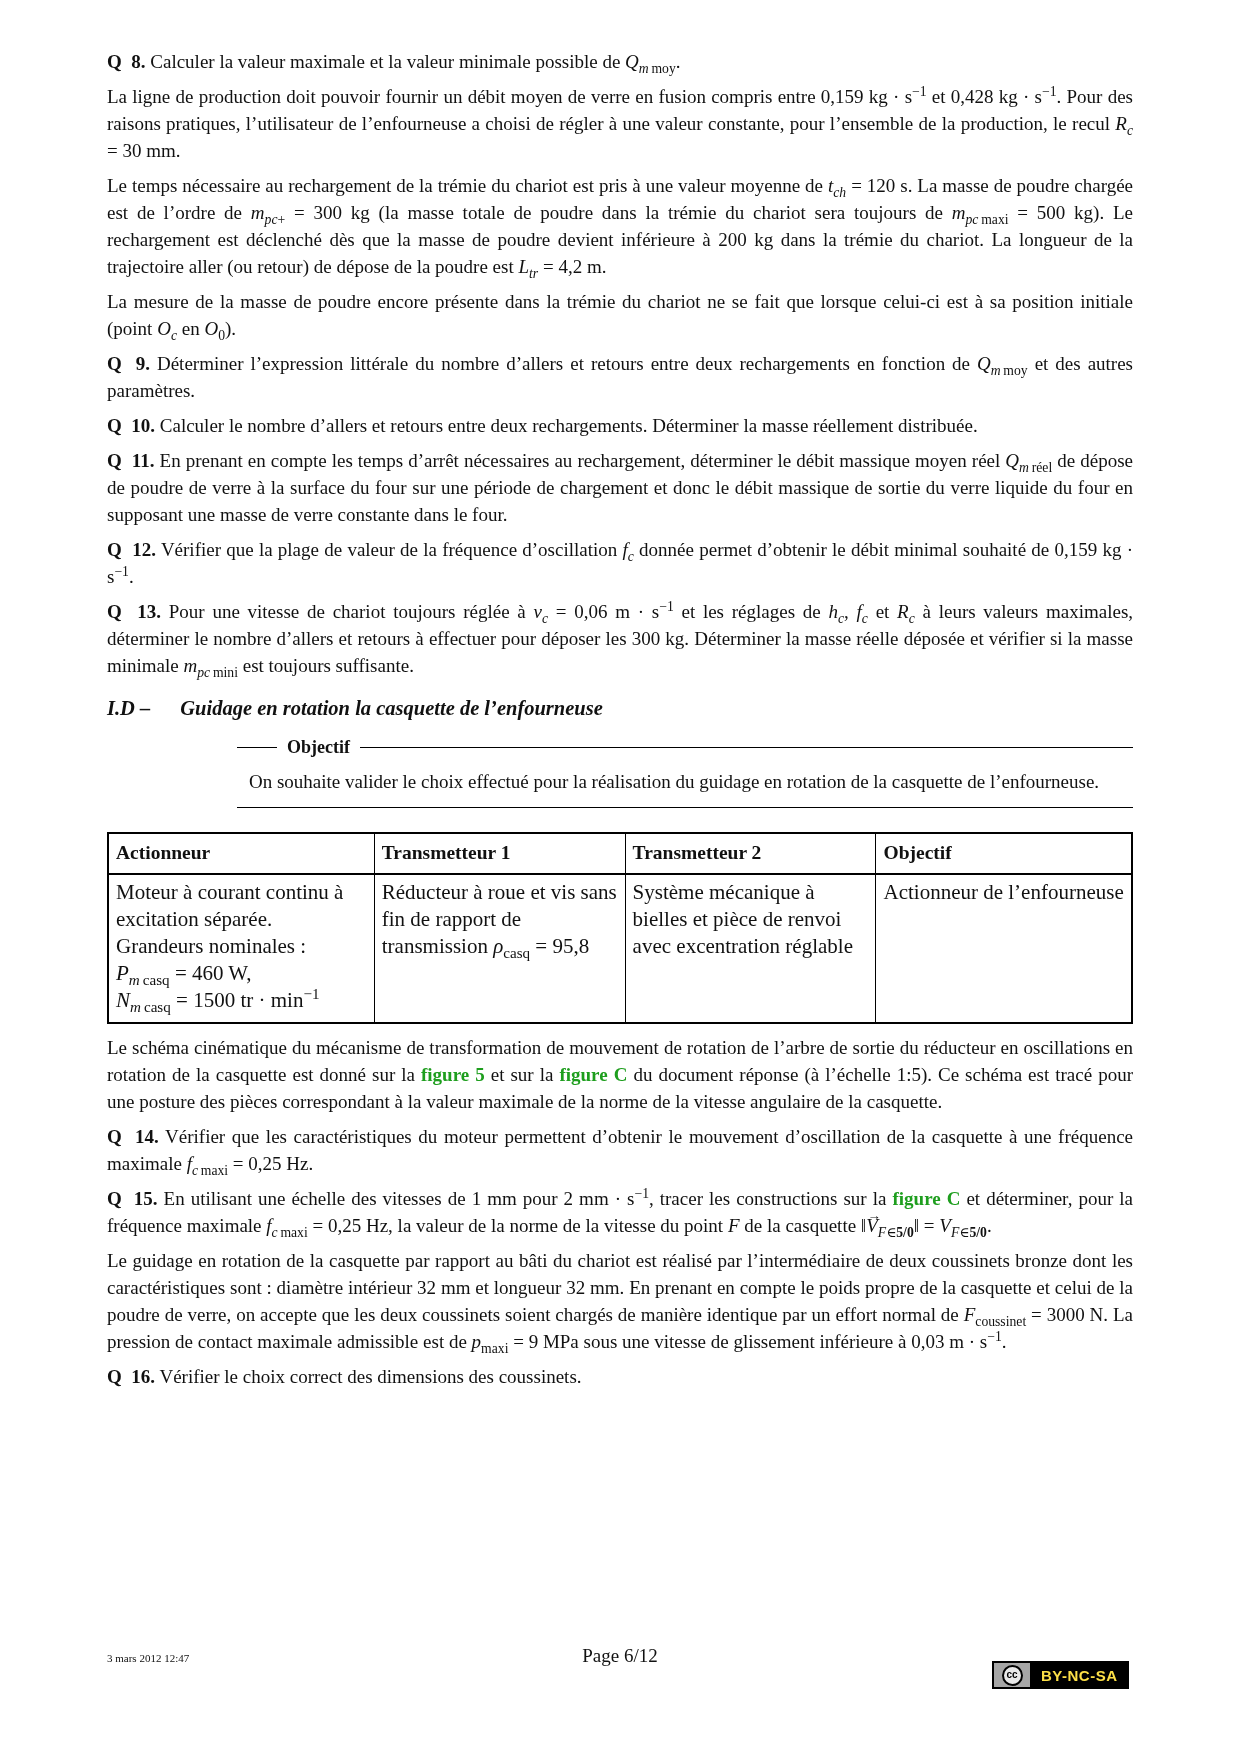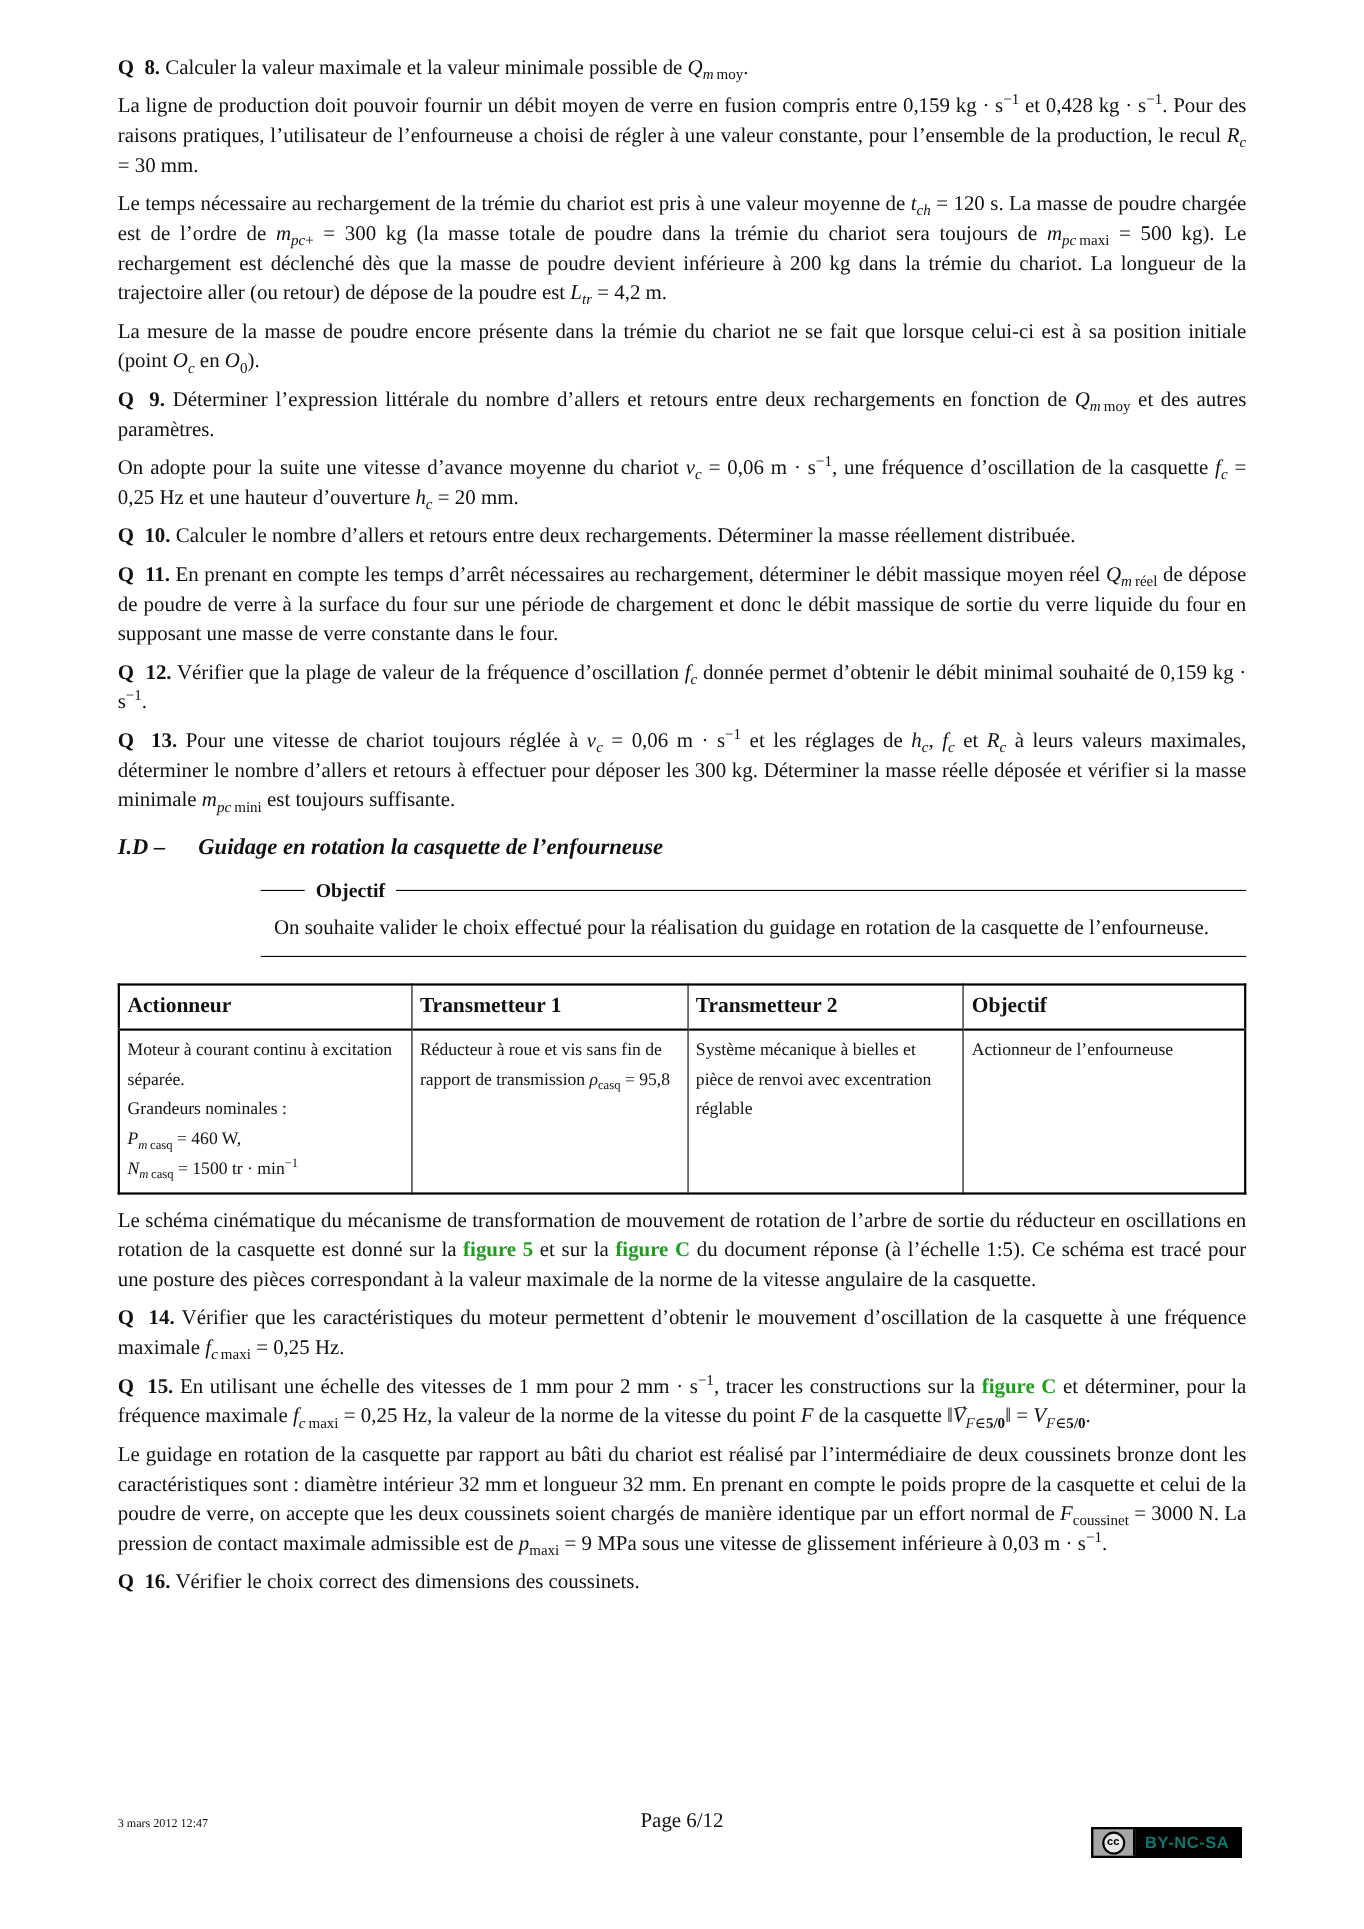--- a/index.html
+++ b/index.html
@@ -18,41 +18,40 @@
   .section-heading .sec-title{margin-left:30px;}
   .objectif{margin:4px 0 24px 130px;}
   .obj-head{display:flex;align-items:center;}
   .obj-rule{height:0;border-top:1.6px solid #000;}
   .obj-rule.short{width:40px;flex:0 0 auto;}
   .obj-rule.long{flex:1 1 auto;}
   .obj-title{font-weight:bold;font-size:18px;padding:0 10px;}
   .obj-body{padding:7px 2px 12px 12px;border-bottom:1.6px solid #000;text-align:justify;}
   .chain-table{width:100%;border-collapse:collapse;border:2px solid #000;margin:2px 0 10px 0;}
   .chain-table th{border:1px solid #000;border-bottom:2.5px solid #000;text-align:left;font-weight:bold;padding:5px 7px 7px 7px;font-size:19.5px;}
-  .chain-table td{border:1px solid #000;vertical-align:top;padding:4px 7px 8px 7px;font-size:16px;line-height:27px;text-align:left;}
+  .chain-table td{border:1px solid #000;vertical-align:top;padding:4px 7px 8px 7px;font-size:21px;line-height:27px;text-align:left;}
   .col-1{width:26%;}.col-2{width:24.5%;}.col-3{width:24.5%;}.col-4{width:25%;}
   .footer-left{position:absolute;left:107px;top:1652px;font-size:11px;}
   .footer-center{position:absolute;left:0;top:1645px;width:100%;text-align:center;font-size:19px;}
   .cc-badge{position:absolute;left:992px;top:1661px;height:28px;display:flex;align-items:stretch;border:2px solid #000;background:#000;box-sizing:border-box;}
   .cc-left{background:#a6a6a6;display:flex;align-items:center;justify-content:center;width:36px;border-right:2px solid #000;}
   .cc-circle{width:17px;height:17px;border-radius:50%;border:2.5px solid #000;display:flex;align-items:center;justify-content:center;font-family:"Liberation Sans","DejaVu Sans",sans-serif;font-weight:bold;font-size:10px;color:#000;background:#e8e8e8;line-height:1;}
-  .cc-label{color:#0f766e;display:flex;align-items:center;padding:0 9px;font-family:"Liberation Sans","DejaVu Sans",sans-serif;font-weight:bold;font-size:15px;letter-spacing:0.5px;}
+  .cc-label{color:#fde047;display:flex;align-items:center;padding:0 9px;font-family:"Liberation Sans","DejaVu Sans",sans-serif;font-weight:bold;font-size:15px;letter-spacing:0.5px;}
 </style>
 </head>
 <body>
 
 <div class="page">
   <div class="content">
 
     <p class="para"><b>Q&nbsp;&nbsp;8.</b> Calculer la valeur maximale et la valeur minimale possible de <i>Q</i><sub><i>m</i> moy</sub>.</p>
     <p class="para">La ligne de production doit pouvoir fournir un débit moyen de verre en fusion compris entre 0,159 kg · s<sup>−1</sup> et 0,428 kg · s<sup>−1</sup>. Pour des raisons pratiques, l’utilisateur de l’enfourneuse a choisi de régler à une valeur constante, pour l’ensemble de la production, le recul <i>R<sub>c</sub></i> = 30 mm.</p>
     <p class="para">Le temps nécessaire au rechargement de la trémie du chariot est pris à une valeur moyenne de <i>t<sub>ch</sub></i> = 120 s. La masse de poudre chargée est de l’ordre de <i>m</i><sub><i>pc</i>+</sub> = 300 kg (la masse totale de poudre dans la trémie du chariot sera toujours de <i>m</i><sub><i>pc</i> maxi</sub> = 500 kg). Le rechargement est déclenché dès que la masse de poudre devient inférieure à 200 kg dans la trémie du chariot. La longueur de la trajectoire aller (ou retour) de dépose de la poudre est <i>L<sub>tr</sub></i> = 4,2 m.</p>
     <p class="para">La mesure de la masse de poudre encore présente dans la trémie du chariot ne se fait que lorsque celui-ci est à sa position initiale (point <i>O<sub>c</sub></i> en <i>O</i><sub>0</sub>).</p>
     <p class="para"><b>Q&nbsp;&nbsp;9.</b> Déterminer l’expression littérale du nombre d’allers et retours entre deux rechargements en fonction de <i>Q</i><sub><i>m</i> moy</sub> et des autres paramètres.</p>
-    <p class="para">On adopte pour la suite une vitesse d’avance moyenne du chariot <i>v<sub>c</sub></i> = 0,06 m · s<sup>−1</sup>, une fréquence d’oscillation de la casquette <i>f<sub>c</sub></i> = 0,25 Hz et une hauteur d’ouverture <i>h<sub>c</sub></i> = 20 mm.</p>
     <p class="para"><b>Q&nbsp;&nbsp;10.</b> Calculer le nombre d’allers et retours entre deux rechargements. Déterminer la masse réellement distribuée.</p>
     <p class="para"><b>Q&nbsp;&nbsp;11.</b> En prenant en compte les temps d’arrêt nécessaires au rechargement, déterminer le débit massique moyen réel <i>Q</i><sub><i>m</i> réel</sub> de dépose de poudre de verre à la surface du four sur une période de chargement et donc le débit massique de sortie du verre liquide du four en supposant une masse de verre constante dans le four.</p>
     <p class="para"><b>Q&nbsp;&nbsp;12.</b> Vérifier que la plage de valeur de la fréquence d’oscillation <i>f<sub>c</sub></i> donnée permet d’obtenir le débit minimal souhaité de 0,159 kg · s<sup>−1</sup>.</p>
     <p class="para"><b>Q&nbsp;&nbsp;13.</b> Pour une vitesse de chariot toujours réglée à <i>v<sub>c</sub></i> = 0,06 m · s<sup>−1</sup> et les réglages de <i>h<sub>c</sub></i>, <i>f<sub>c</sub></i> et <i>R<sub>c</sub></i> à leurs valeurs maximales, déterminer le nombre d’allers et retours à effectuer pour déposer les 300 kg. Déterminer la masse réelle déposée et vérifier si la masse minimale <i>m</i><sub><i>pc</i> mini</sub> est toujours suffisante.</p>
 
     <div class="section-heading">
       <span class="sec-num">I.D –</span>
       <span class="sec-title">Guidage en rotation la casquette de l’enfourneuse</span>
     </div>
 

